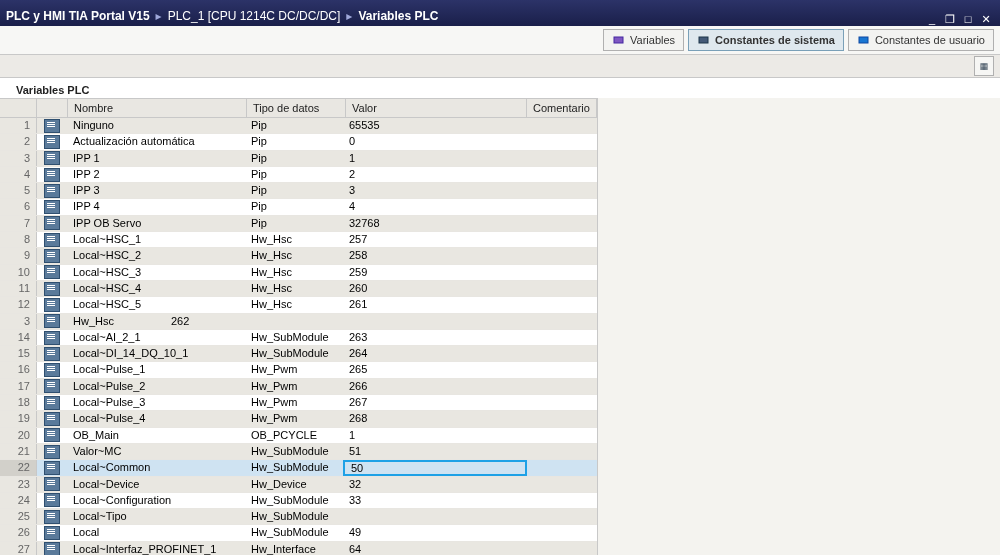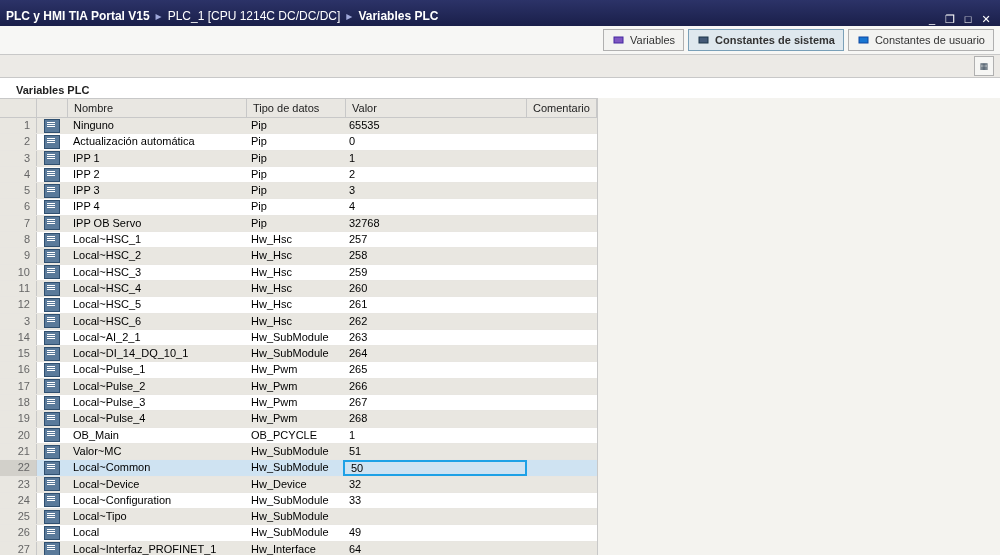--- a/index.html
+++ b/index.html
@@ -218,21 +218,20 @@
           <div class="cell c-name">Local~HSC_5</div>
           <div class="cell c-type">Hw_Hsc</div>
           <div class="cell c-val">261</div>
           <div class="cell c-com"></div>
         </div>
         <div class="row stripe">
           <div class="cell c-num">3</div>
           <div class="cell c-ico">
             <span class="tag-icon"></span>
           </div>
-          <div class="cell c-name">Local~HSC_6</div>
           <div class="cell c-type">Hw_Hsc</div>
           <div class="cell c-val">262</div>
           <div class="cell c-com"></div>
         </div>
         <div class="row">
           <div class="cell c-num">14</div>
           <div class="cell c-ico">
             <span class="tag-icon"></span>
           </div>
           <div class="cell c-name">Local~AI_2_1</div>

